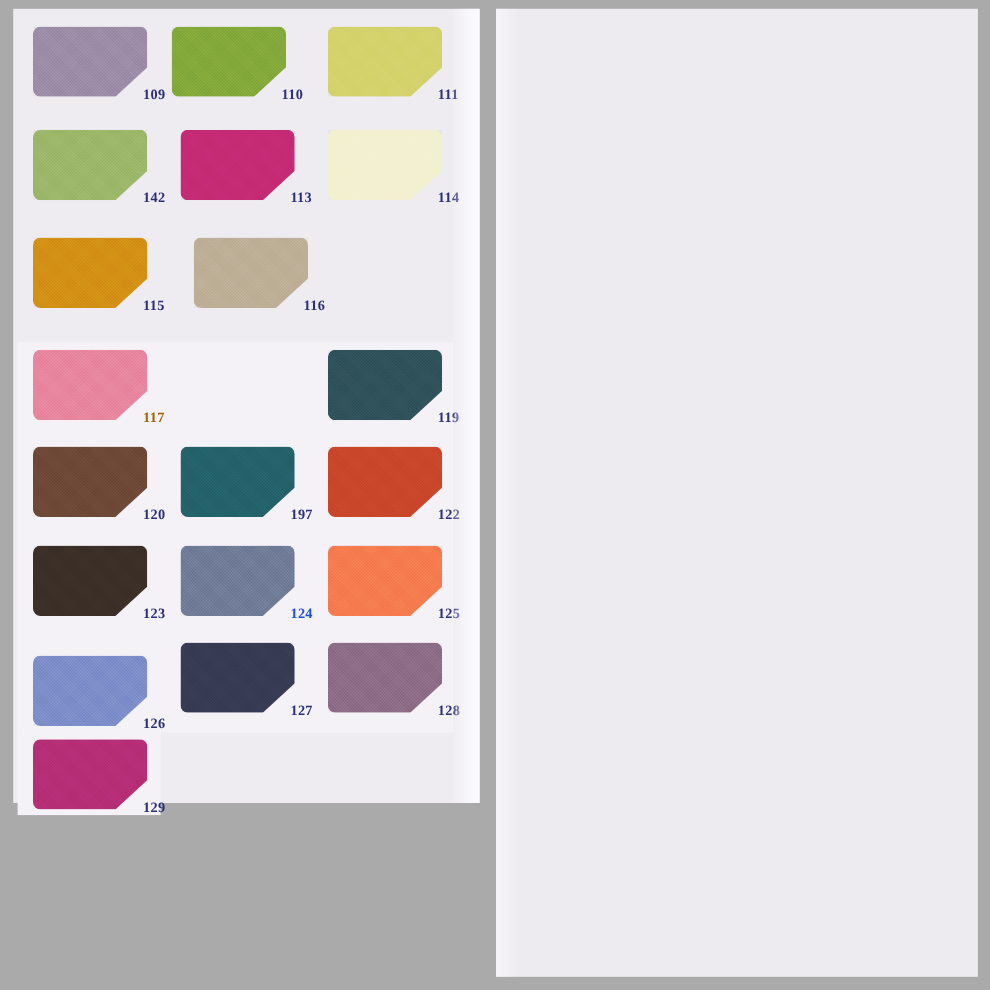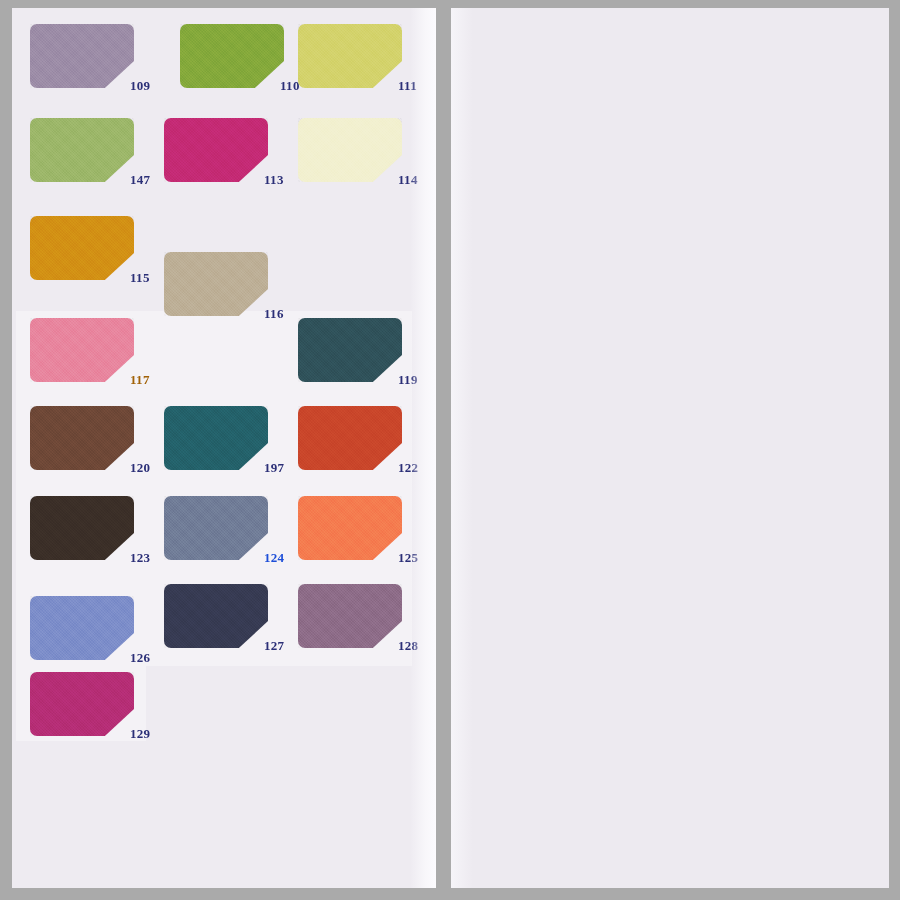--- a/index.html
+++ b/index.html
@@ -26,21 +26,21 @@
   
   .page {
     position: absolute;
     background: #eeebf1;
     box-sizing: border-box;
   }
   #page-left {
     left: 12px;
     top: 8px;
     width: 424px;
-    height: 880px;
+    height: 722px;
     background: #eeebf1;
   }
   #page-right {
     left: 451px;
     top: 8px;
     width: 438px;
     height: 880px;
     background: #edeaf0;
   }
 
@@ -128,45 +128,45 @@
   <div class="page" id="page-left" style="background: rgb(238, 235, 241);">
 
     <div class="tint-panel" id="tint-main" style="background: rgb(244, 242, 246);"></div>
     <div class="tint-panel" id="tint-tail" style="background: rgb(244, 242, 246);"></div>
 
     <div id="swatch-area">
         <div class="swatch-cell" style="left: 18px; top: 16px;">
           <div class="chip" title="dusty-mauve" style="background: rgb(155, 139, 166);"></div>
           <div class="chip-label" style="color: rgb(43, 47, 119);">109</div>
         </div>
-        <div class="swatch-cell" style="left: 168px; top: 16px; padding-left: 35px;">
+        <div class="swatch-cell" style="left: 144px; top: 16px; padding-left: 35px;">
           <div class="chip" title="olive-green" style="background: rgb(131, 168, 58);"></div>
           <div class="chip-label" style="color: rgb(43, 47, 119);">110</div>
         </div>
         <div class="swatch-cell" style="left: 286px; top: 16px;">
           <div class="chip" title="pale-chartreuse" style="background: rgb(211, 210, 106);"></div>
           <div class="chip-label" style="color: rgb(43, 47, 119);">111</div>
         </div>
         <div class="swatch-cell" style="left: 18px; top: 110px;">
           <div class="chip" title="sage-green" style="background: rgb(155, 182, 104);"></div>
-          <div class="chip-label" style="color: rgb(43, 47, 119);">147</div>
+          <div class="chip-label" style="color: rgb(43, 47, 119);">142</div>
         </div>
         <div class="swatch-cell" style="left: 152px; top: 110px;">
           <div class="chip" title="magenta-fuchsia" style="background: rgb(196, 42, 115);"></div>
           <div class="chip-label" style="color: rgb(43, 47, 119);">113</div>
         </div>
         <div class="swatch-cell" style="left: 286px; top: 110px;">
           <div class="chip" title="ivory-cream" style="background: rgb(242, 240, 207);"></div>
           <div class="chip-label" style="color: rgb(43, 47, 119);">114</div>
         </div>
         <div class="swatch-cell" style="left: 18px; top: 208px;">
           <div class="chip" title="golden-amber" style="background: rgb(210, 143, 20);"></div>
           <div class="chip-label" style="color: rgb(43, 47, 119);">115</div>
         </div>
-        <div class="swatch-cell" style="left: 152px; top: 208px; margin-top: 36px;">
+        <div class="swatch-cell" style="left: 164px; top: 208px;">
           <div class="chip" title="warm-taupe" style="background: rgb(188, 174, 149);"></div>
           <div class="chip-label" style="color: rgb(43, 47, 119);">116</div>
         </div>
         <div class="swatch-cell" style="left: 18px; top: 310px;">
           <div class="chip" title="rose-pink" style="background: rgb(232, 132, 157);"></div>
           <div class="chip-label" style="color: #a16207;">117</div>
         </div>
         <div class="swatch-cell" style="left: 286px; top: 310px;">
           <div class="chip" title="dark-teal-slate" style="background: rgb(47, 81, 89);"></div>
           <div class="chip-label" style="color: rgb(43, 47, 119);">119</div>

